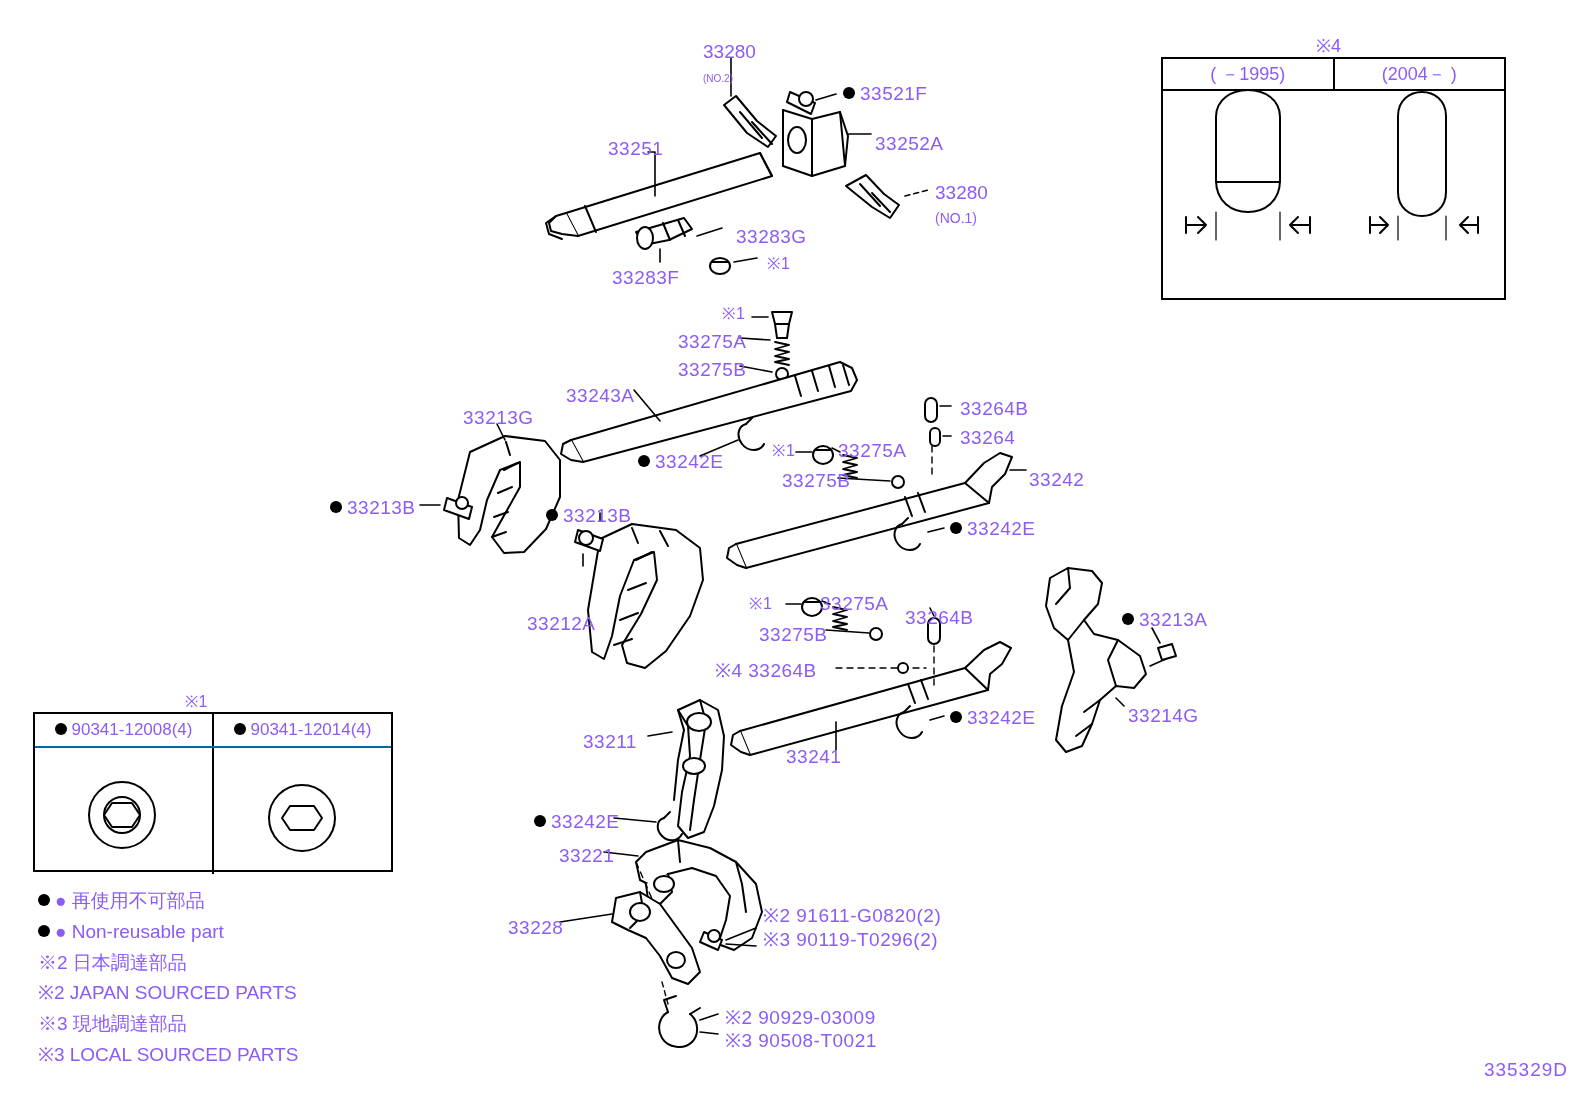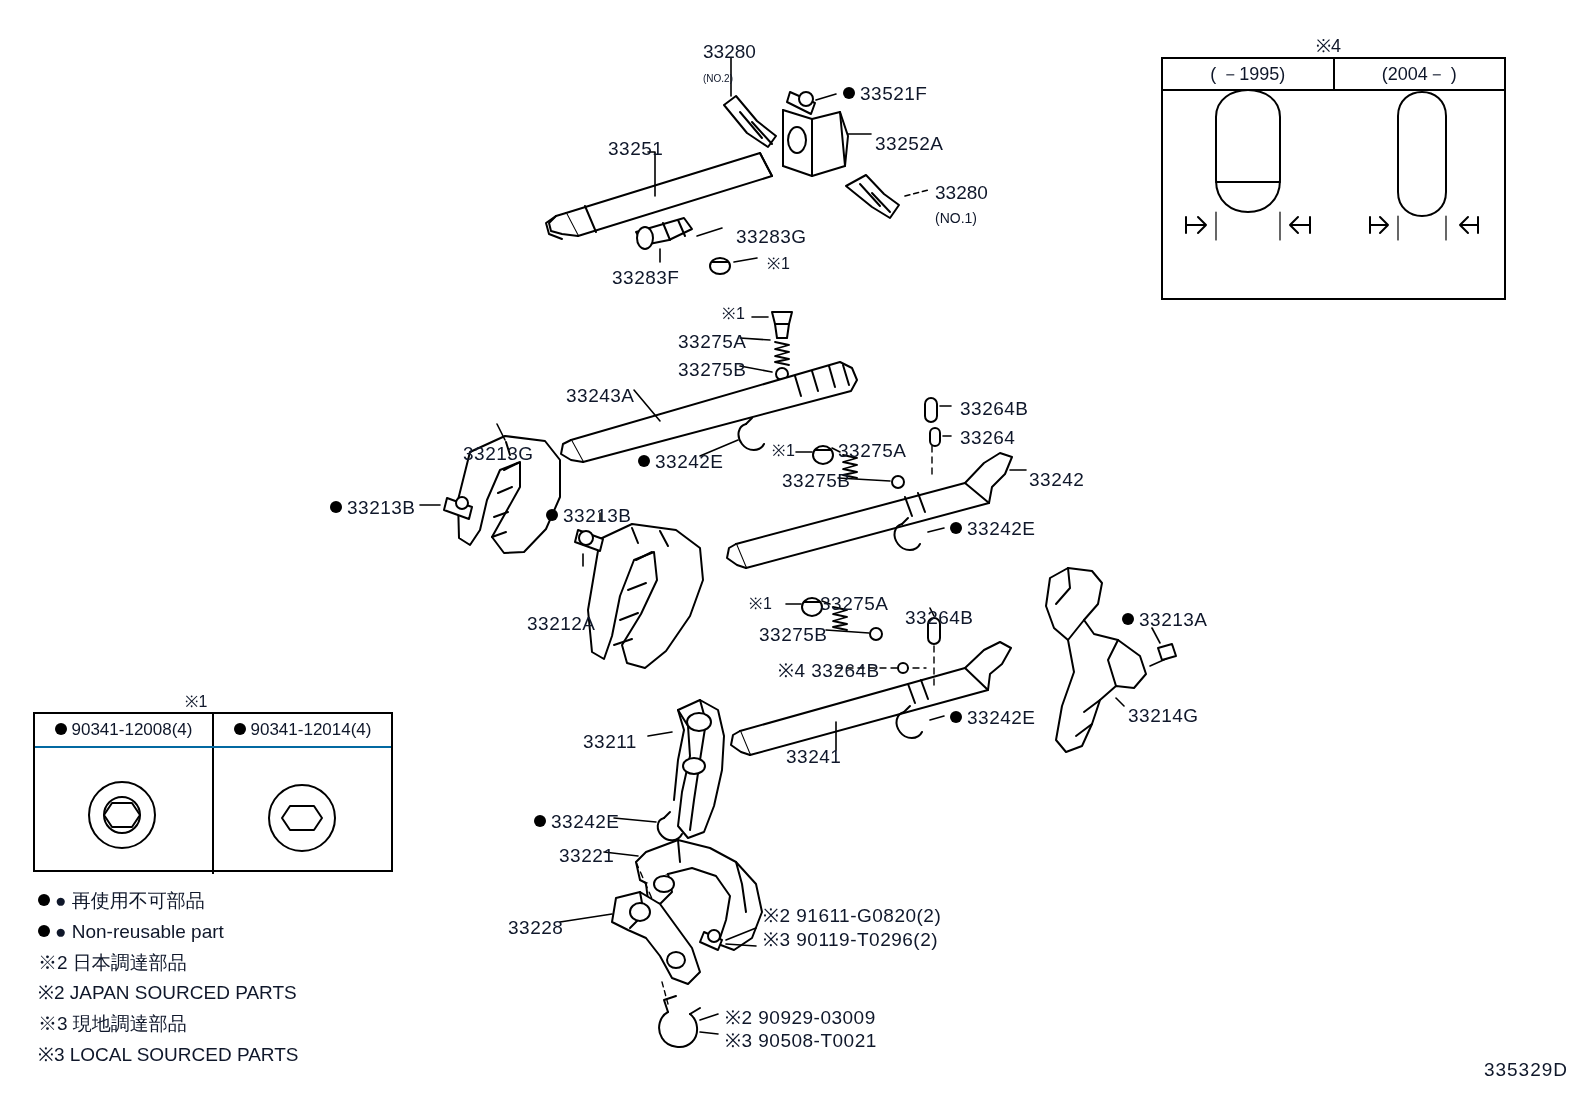--- a/index.html
+++ b/index.html
@@ -6,21 +6,21 @@
     margin: 0;
     padding: 0;
     background: #ffffff;
   }
   #page {
     position: relative;
     width: 1592px;
     height: 1099px;
     background: #ffffff;
     font-family: "Liberation Sans", sans-serif;
-    color: #0f172a;
+    color: #8b5cf6;
     overflow: hidden;
   }
   .lbl {
     position: absolute;
     font-size: 19px;
     letter-spacing: 0.5px;
     white-space: nowrap;
     line-height: 1.05;
   }
   .lbl.small {
@@ -394,21 +394,21 @@
     <span style="font-size:14px">(NO.1)</span>
   </div>
 
   <div class="lbl" style="left:736px; top:227px;">33283G</div>
   <div class="lbl" style="left:612px; top:268px;">33283F</div>
   <div class="lbl small" style="left:767px; top:256px;">※1</div>
   <div class="lbl small" style="left:722px; top:306px;">※1</div>
   <div class="lbl" style="left:678px; top:332px;">33275A</div>
   <div class="lbl" style="left:678px; top:360px;">33275B</div>
   <div class="lbl" style="left:566px; top:386px;">33243A</div>
-  <div class="lbl" style="left:463px; top:408px;margin-top:36px;">33213G</div>
+  <div class="lbl" style="left:463px; top:408px;">33213G</div>
   <div class="lbl" style="left:960px; top:399px;">33264B</div>
   <div class="lbl" style="left:960px; top:428px;">33264</div>
   <div class="lbl" style="left:838px; top:441px;">33275A</div>
 
   <div class="lbl" style="left:638px; top:452px;">
     <span class="dot"></span><span>33242E</span>
   </div>
 
   <div class="lbl small" style="left:772px; top:443px;">※1</div>
   <div class="lbl" style="left:1029px; top:470px;">33242</div>
@@ -427,21 +427,21 @@
   <div class="lbl" style="left:820px; top:594px;">33275A</div>
   <div class="lbl" style="left:905px; top:608px;">33264B</div>
   <div class="lbl" style="left:527px; top:614px;">33212A</div>
   <div class="lbl small" style="left:749px; top:596px;">※1</div>
 
   <div class="lbl" style="left:1122px; top:610px;">
     <span class="dot"></span><span>33213A</span>
   </div>
 
   <div class="lbl" style="left:759px; top:625px;">33275B</div>
-  <div class="lbl" style="left:778px; top:661px;">※4 33264B</div>
+  <div class="lbl" style="left:715px; top:661px;">※4 33264B</div>
 
   <div class="lbl" style="left:950px; top:708px;">
     <span class="dot"></span><span>33242E</span>
   </div>
 
   <div class="lbl" style="left:1128px; top:706px;">33214G</div>
   <div class="lbl" style="left:583px; top:732px;">33211</div>
   <div class="lbl" style="left:786px; top:747px;">33241</div>
 
   <div class="lbl" style="left:534px; top:812px;">

